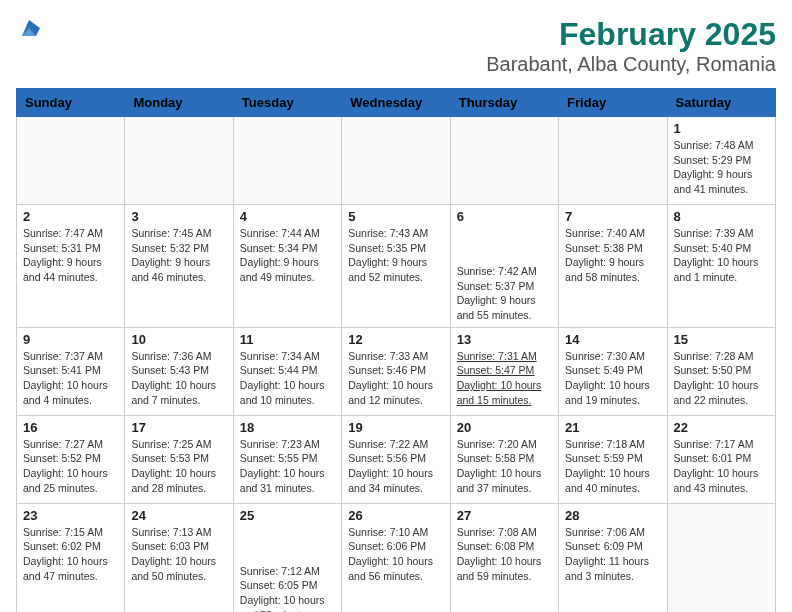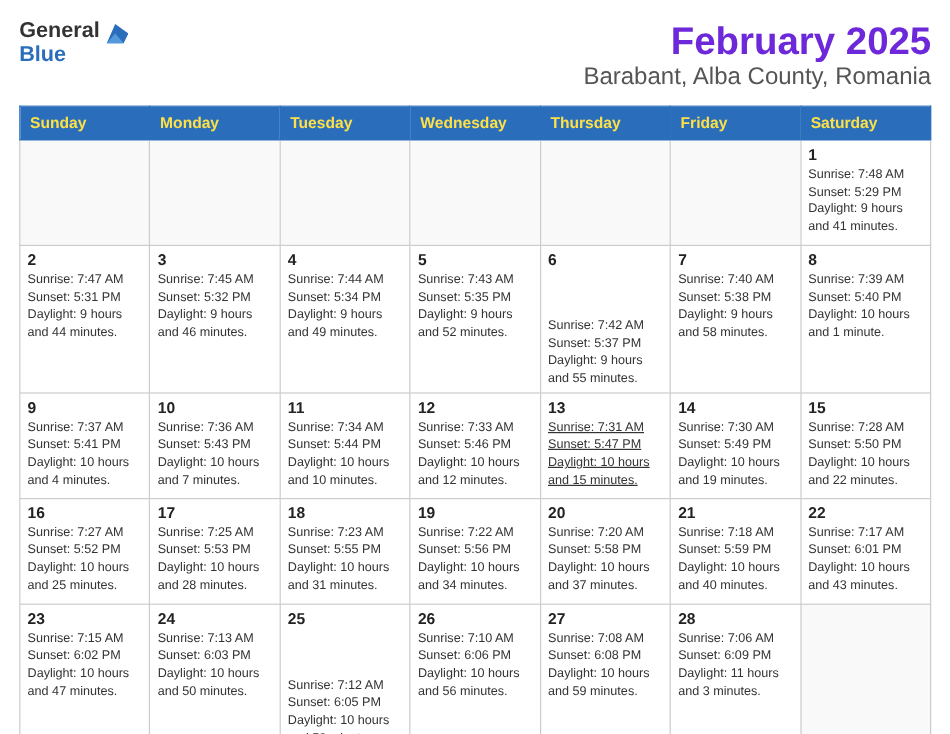--- a/index.html
+++ b/index.html
@@ -40,34 +40,34 @@
       height: 22px;
       margin-left: 2px;
       margin-top: 2px;
     }
     .title-block {
       text-align: right;
     }
     .month-year {
       font-size: 32px;
       font-weight: bold;
-      color: #6d28d9;
+      color: #0f766e;
     }
     .location {
       font-size: 20px;
       color: #555;
     }
     .calendar {
       width: 100%;
       border-collapse: collapse;
       border: 1px solid #ccc;
     }
     .calendar th {
       background-color: #2a6ebb;
-      color: #fde047;
+      color: #000000;
       font-size: 13px;
       font-weight: bold;
       padding: 6px 8px;
       text-align: left;
       border: 1px solid #2a6ebb;
     }
     .calendar td {
       border: 1px solid #ccc;
       vertical-align: top;
       padding: 4px 6px;
@@ -92,24 +92,20 @@
       font-size: 10.5px;
       color: #333;
       line-height: 1.4;
     }
   </style>
 </head>
 <body>
 
 <div class="header">
   <div class="logo">
-    <div class="logo-text">
-      <span class="logo-general">General</span>
-      <span class="logo-blue">Blue</span>
-    </div>
     <svg class="logo-icon" viewBox="0 0 22 22">
       <polygon points="4,18 18,18 22,10 11,2" fill="#2a6ebb"></polygon>
       <polygon points="4,18 18,18 11,10" fill="#5599dd"></polygon>
     </svg>
   </div>
   <div class="title-block">
     <div class="month-year">February 2025</div>
     <div class="location">Barabant, Alba County, Romania</div>
   </div>
 </div>

